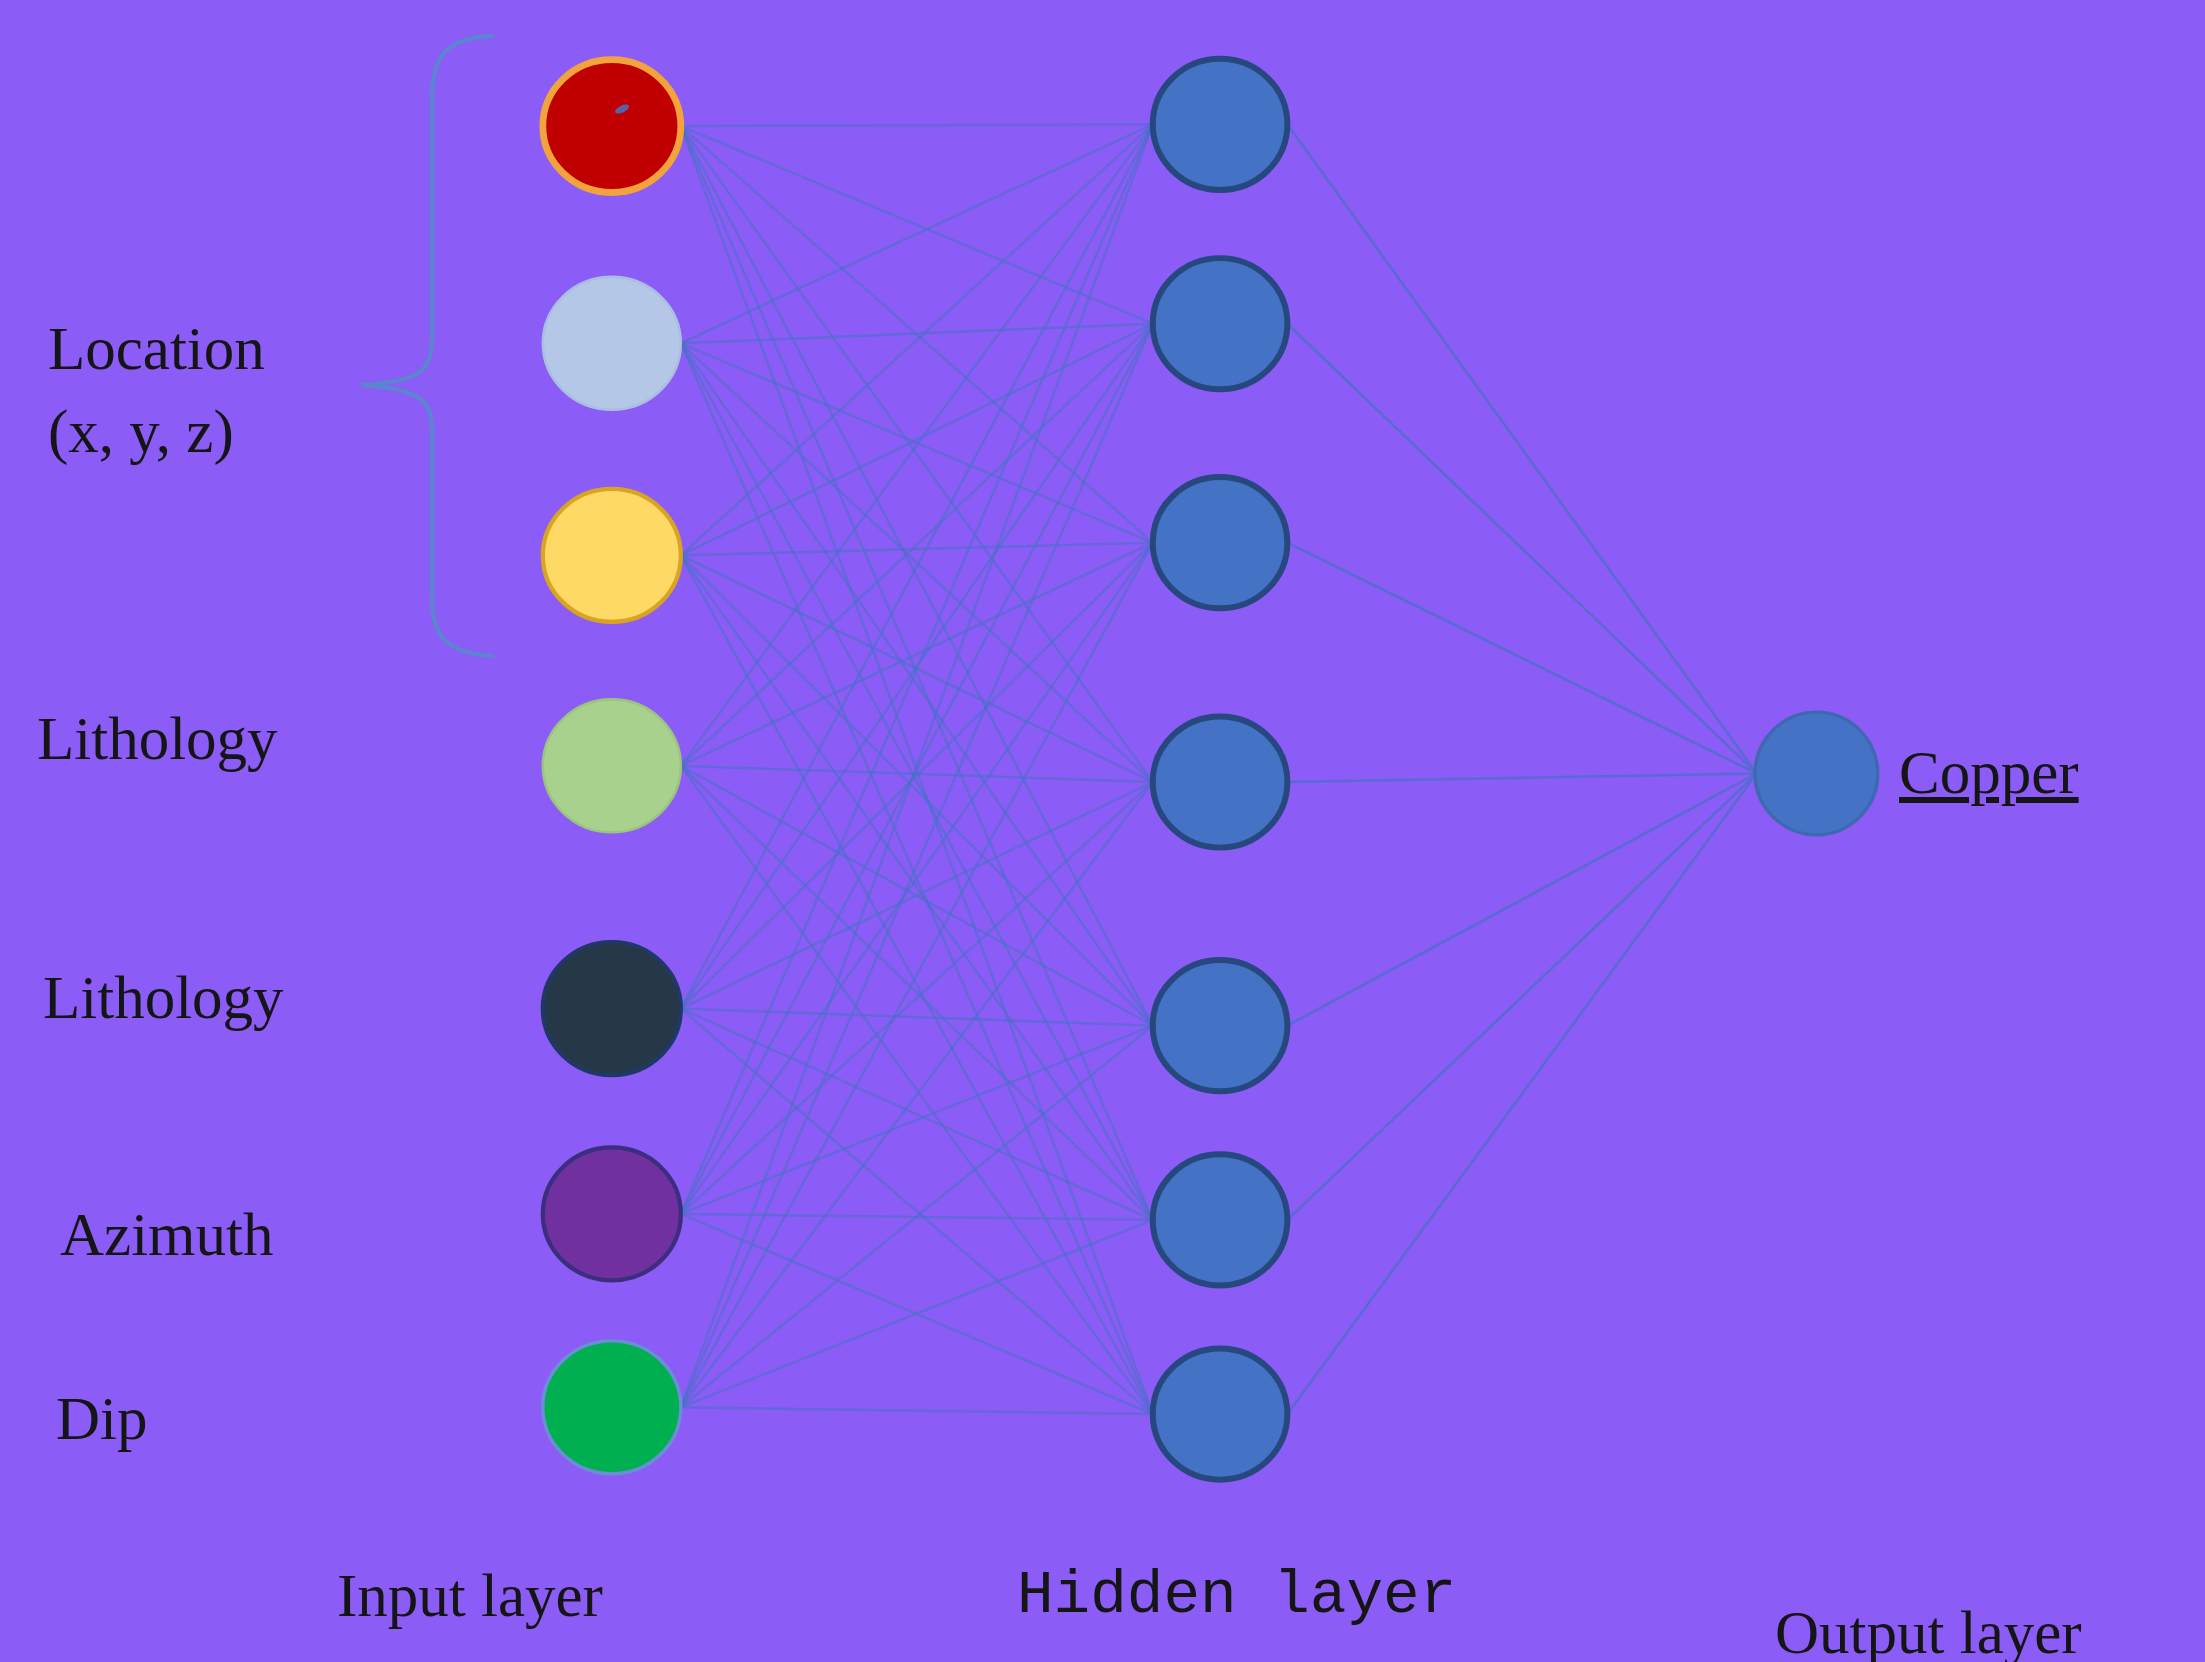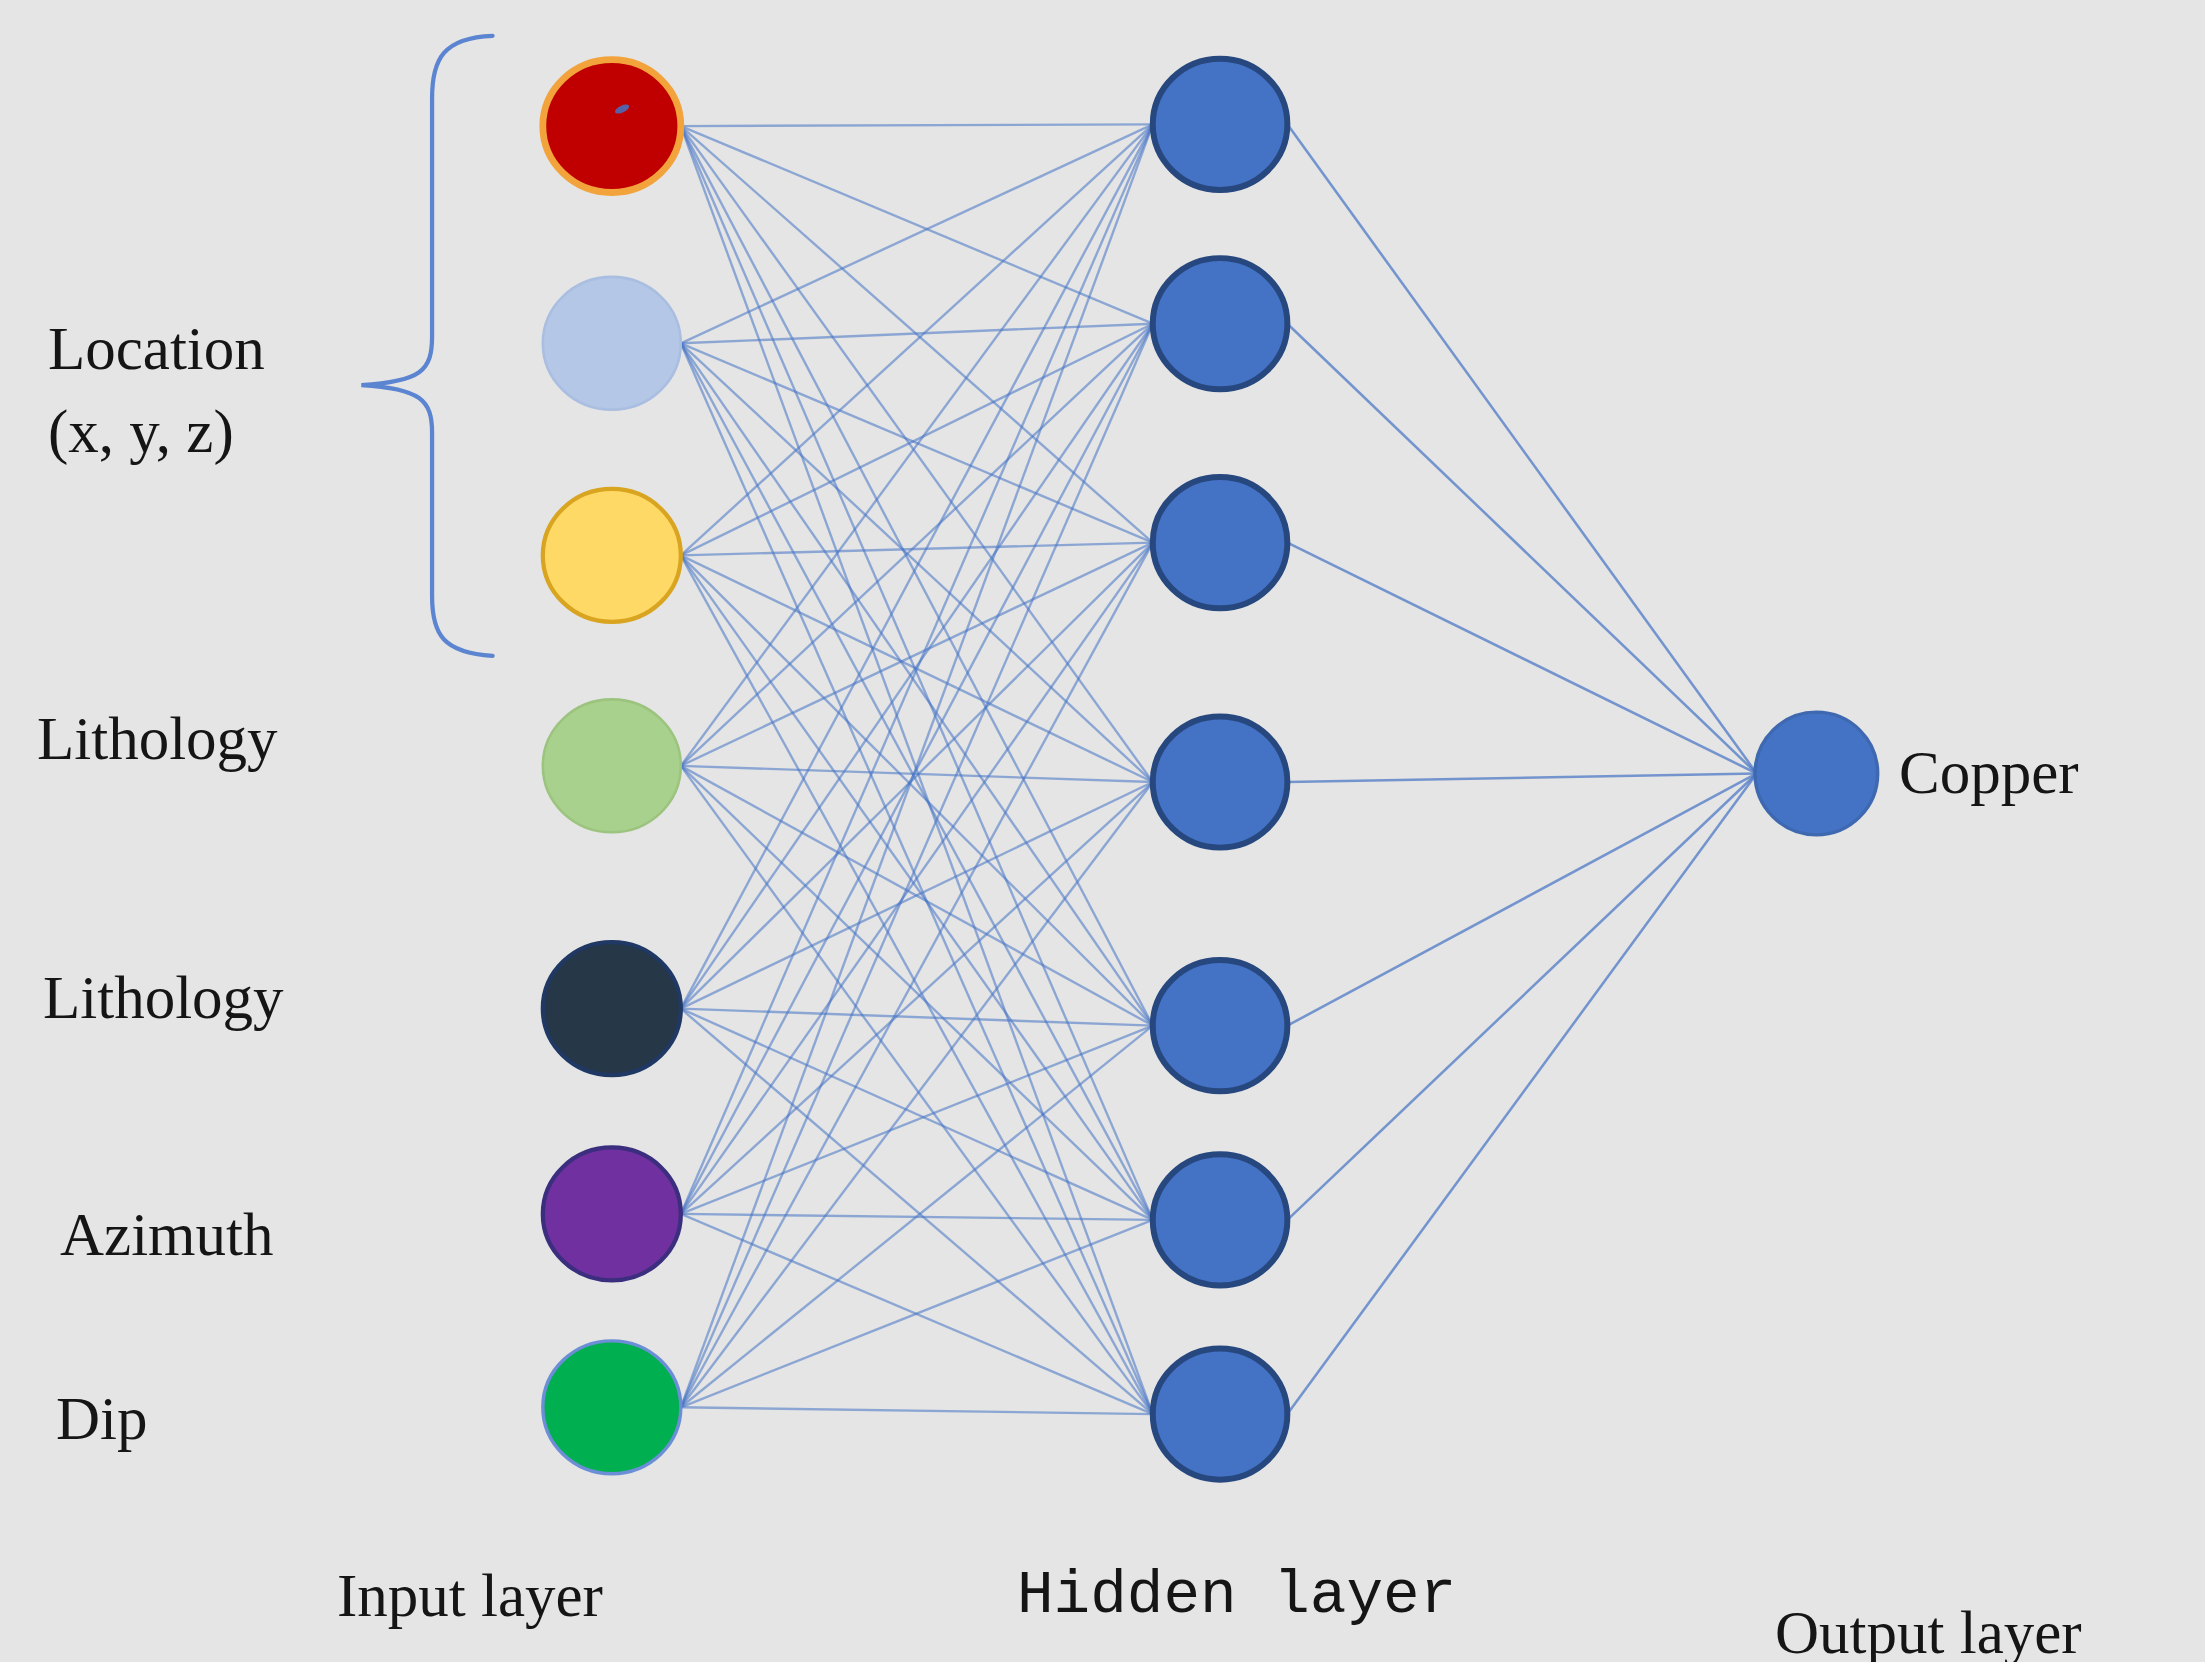--- a/index.html
+++ b/index.html
@@ -4,21 +4,21 @@
 <style>
   html, body {
     margin: 0;
     padding: 0;
     background: #ffffff;
   }
   #canvas {
     position: relative;
     width: 2205px;
     height: 1662px;
-    background: #e5e5e5;
+    background: #8b5cf6;
     overflow: hidden;
     font-family: "Liberation Serif", "DejaVu Serif", serif;
     color: #151515;
   }
   #net-svg {
     position: absolute;
     left: 0;
     top: 0;
     width: 2205px;
     height: 1662px;
@@ -29,21 +29,21 @@
     line-height: 83px;
     white-space: nowrap;
     color: #151515;
   }
   .lbl span { display: block; }
   #location-label   { left: 48px;   top: 307px; }
   #lithology-label  { left: 37px;   top: 697px; }
   #alteration-label { left: 43px;   top: 956px; }
   #azimuth-label    { left: 43px;   top: 1193px; margin-left: 17px; }
   #dip-label        { left: 56px;   top: 1377px; }
-  #copper-grade-label { left: 1899px; top: 731px; }
+  #copper-grade-label { left: 1899px; top: 731px; text-decoration: underline; }
   #input-layer-caption  { left: 337px;  top: 1554px; }
   #hidden-layer-caption { left: 1017px; top: 1554px; font-family: Liberation Mono, monospace; }
   #output-layer-caption { left: 1775px; top: 1554px; margin-top: 37px; }
 </style>
 </head>
 <body>
 
 <div id="canvas">
 
   <svg id="net-svg" viewBox="0 0 2588 1951" xmlns="http://www.w3.org/2000/svg">

